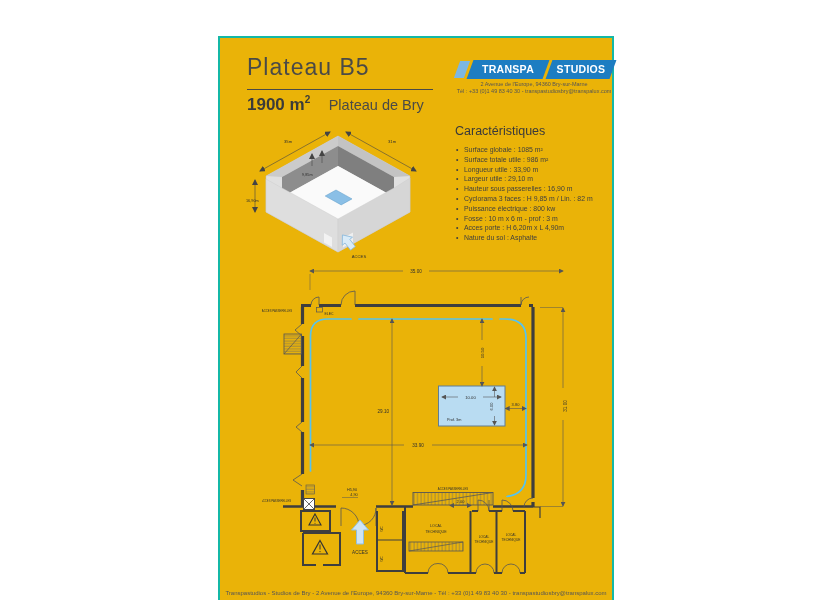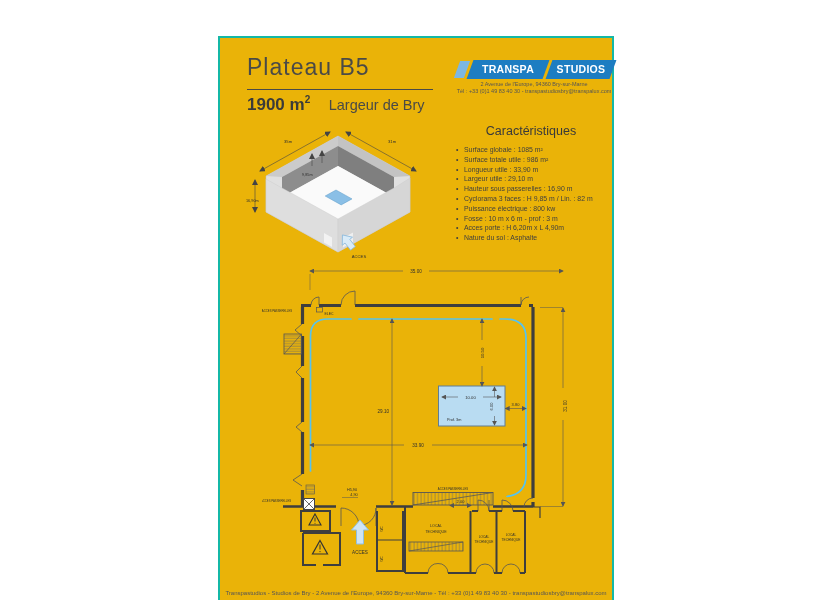--- a/index.html
+++ b/index.html
@@ -14,39 +14,39 @@
   .sname{font-size:14.5px;color:#4a4a47;margin-left:14px;}
   .logo{position:absolute;left:235px;top:22px;width:158px;}
   .logo-band{position:relative;height:19px;width:158px;}
   .lb-accent{position:absolute;left:2px;top:1px;width:10px;height:17px;background:#7cb7e2;transform:skewX(-20deg);}
   .lb-left{position:absolute;left:15px;top:0;width:76px;height:19px;background:#1d7dc2;transform:skewX(-20deg);}
   .lb-right{position:absolute;left:94px;top:0;width:64px;height:19px;background:#1d7dc2;transform:skewX(-20deg);}
   .lb-text{transform:skewX(20deg);display:block;text-align:center;color:#fff;
     font-weight:bold;font-size:10.5px;line-height:19px;letter-spacing:.3px;}
   .logo-addr{margin-top:2px;width:158px;text-align:center;font-size:5.5px;line-height:6.5px;color:#555;}
   .chars{position:absolute;left:235px;top:86px;width:152px;}
-  .chars-h{font-size:12.5px;color:#39393b;margin-bottom:7px;text-align:center;}
+  .chars-h{font-size:12.5px;color:#39393b;margin-bottom:7px;}
   .chars ul{list-style:none;margin:0;padding:0;}
   .chars li{font-size:6.9px;line-height:9.8px;color:#3f3f3f;padding-left:9px;position:relative;}
   .chars li::before{content:"\2022";position:absolute;left:1px;color:#3f3f3f;}
   .iso{position:absolute;left:26px;top:92px;}
   .plan{position:absolute;left:42px;top:223px;}
   .footer{position:absolute;bottom:5px;left:0;width:100%;text-align:center;font-size:6px;color:#555;}
   svg text{font-family:"Liberation Sans",sans-serif;fill:#2f2f2f;}
 </style>
 </head>
 <body>
 
 <div class="page">
 
   <div class="title">Plateau B5</div>
   <div class="title-rule"></div>
   <div class="subtitle">
     <span class="area"><span>1900 m</span><sup>2</sup></span>
-    <span class="sname">Largeur de Bry</span>
+    <span class="sname">Plateau de Bry</span>
   </div>
 
   <div class="logo">
     <div class="logo-band">
       <div class="lb-accent"></div>
       <div class="lb-left">
           <span class="lb-text">TRANSPA</span>
         </div>
       <div class="lb-right">
           <span class="lb-text">STUDIOS</span>

